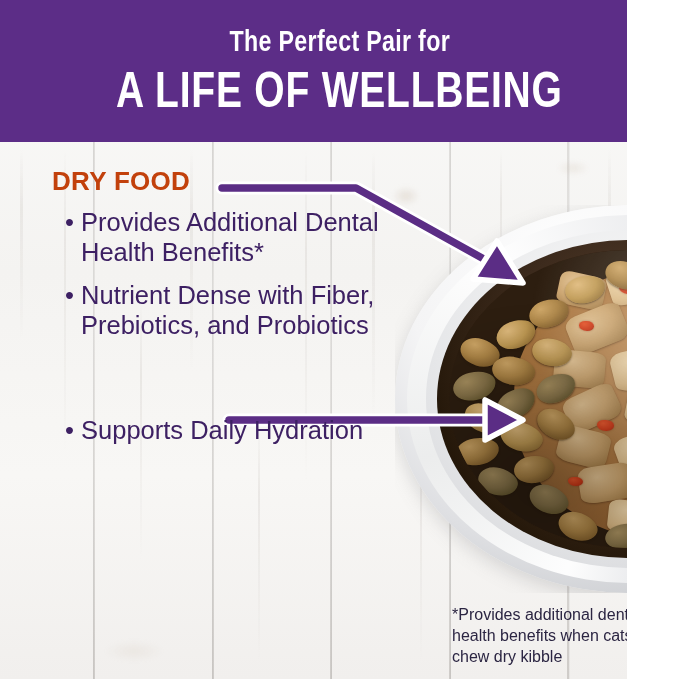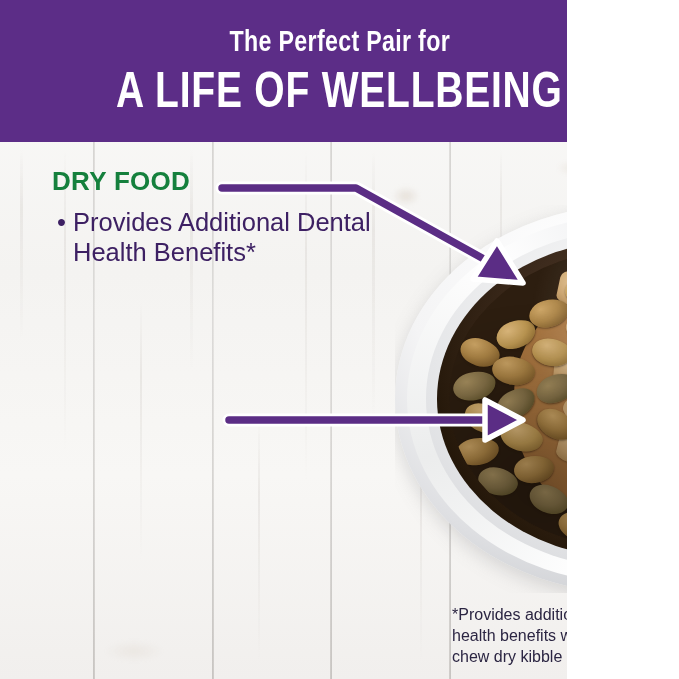--- a/index.html
+++ b/index.html
@@ -4,21 +4,21 @@
 <style>
   html,body{margin:0;padding:0;}
   body{
     width:679px;height:679px;
     font-family:"Liberation Sans", sans-serif;
     background:#ffffff;
     overflow:hidden;
   }
   .poster{
     position:relative;
-    width:567px;height:679px;
+    width:627px;height:679px;
     overflow:hidden;
     background:#f6f5f3;
   }
 
   
   .bg-wood{
     position:absolute;inset:0;
     background:
       linear-gradient(90deg, rgba(0,0,0,0.045) 0 1.2px, rgba(0,0,0,0) 1.2px 100%) 93px 0/119px 100% repeat-x,
       linear-gradient(180deg,#fbfbfa 0%,#f4f3f1 40%,#f8f7f5 70%,#f1efed 100%);
@@ -150,28 +150,28 @@
       radial-gradient(ellipse at 62% 22%, rgba(255,255,255,0.22), rgba(255,255,255,0) 45%),
       radial-gradient(ellipse at 25% 80%, rgba(0,0,0,0.30), rgba(0,0,0,0) 55%);
     pointer-events:none;
   }
 
   
   .col-left{
     position:absolute;left:52px;top:168px;width:345px;
   }
   .sec-head{
-    color:#15803d;
+    color:#c2410c;
     font-weight:bold;
     font-size:26px;
     letter-spacing:0.3px;
     line-height:1;
     margin:0;
   }
-  .bullets{margin:5px;padding:0;list-style:none;}
+  .bullets{margin:13px;padding:0;list-style:none;}
   .bullets li{
     color:#3d2063;
     font-size:25.5px;
     line-height:1.16;
     margin:14px 0 0 0;
     text-indent:-16px;
     padding-left:16px;
   }
   .bullets li .dot{
     color:#3d2063;
@@ -314,23 +314,31 @@
     </div>
   </div>
 
   <div class="col-left">
     <h2 class="sec-head">DRY FOOD</h2>
     <ul class="bullets">
       <li>
         <span class="dot">•</span>
         <span>Provides Additional Dental Health Benefits*</span>
       </li>
+      <li>
+        <span class="dot">•</span>
+        <span>Nutrient Dense with Fiber, Prebiotics, and Probiotics</span>
+      </li>
     </ul>
   </div>
 
   <div class="sec-wet">
     <ul class="bullets">
+      <li>
+        <span class="dot">•</span>
+        <span>Supports Daily Hydration</span>
+      </li>
     </ul>
   </div>
 
   <div class="footnote">*Provides additional dental health benefits when cats chew dry kibble</div>
 
 </div>
 
 </body></html>

